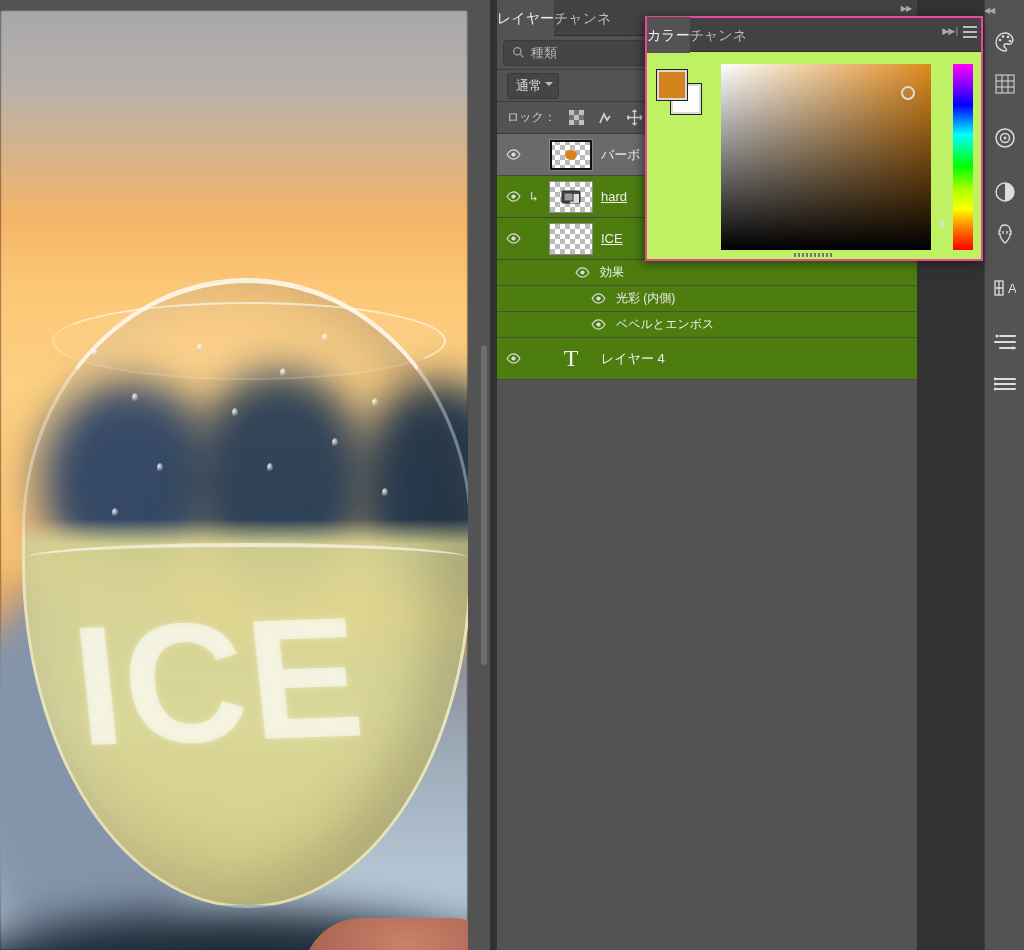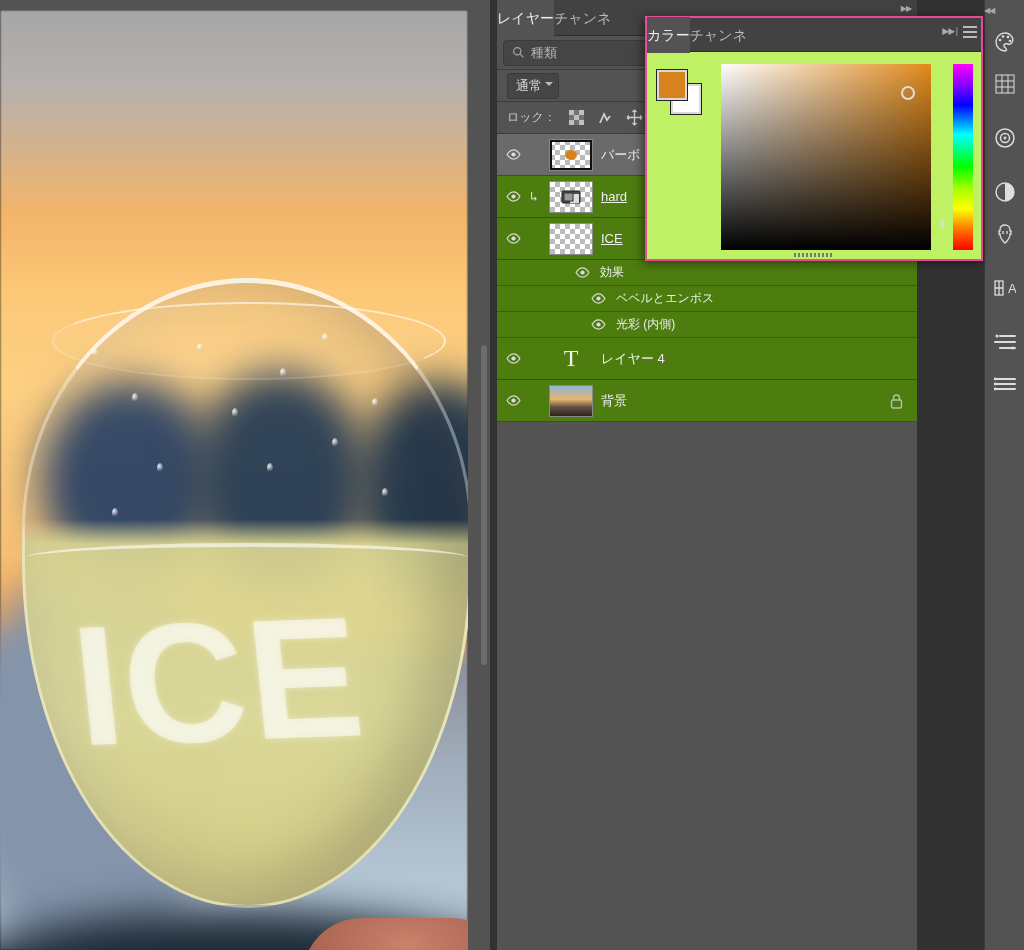--- a/index.html
+++ b/index.html
@@ -267,59 +267,42 @@
             <path d="M8 1C4 1 1 6 1 6s3 5 7 5 7-5 7-5-3-5-7-5z" fill="none" stroke="#ddd" stroke-width="1.3"></path>
             <circle cx="8" cy="6" r="2.3" fill="#ddd"></circle>
           </svg>
         <span>効果</span>
       </div>
       <div class="sub" style="padding-left:94px">
         <svg class="eye" viewBox="0 0 16 12" width="15" height="11">
             <path d="M8 1C4 1 1 6 1 6s3 5 7 5 7-5 7-5-3-5-7-5z" fill="none" stroke="#ddd" stroke-width="1.3"></path>
             <circle cx="8" cy="6" r="2.3" fill="#ddd"></circle>
           </svg>
-        <span>ベベルとエンボス</span>
+        <span>光彩 (内側)</span>
       </div>
       <div class="sub" style="padding-left:94px">
         <svg class="eye" viewBox="0 0 16 12" width="15" height="11">
             <path d="M8 1C4 1 1 6 1 6s3 5 7 5 7-5 7-5-3-5-7-5z" fill="none" stroke="#ddd" stroke-width="1.3"></path>
             <circle cx="8" cy="6" r="2.3" fill="#ddd"></circle>
           </svg>
-        <span>光彩 (内側)</span>
+        <span>ベベルとエンボス</span>
       </div>
 
       <div class="layer">
         <span class="vis">
           <svg class="eye" viewBox="0 0 16 12">
               <path d="M8 1C4 1 1 6 1 6s3 5 7 5 7-5 7-5-3-5-7-5z" fill="none" stroke="#ddd" stroke-width="1.3"></path>
               <circle cx="8" cy="6" r="2.3" fill="#ddd"></circle>
             </svg>
         </span>
         <span class="clip">&nbsp;</span>
         <div class="type-T">T</div>
         <span class="lname">レイヤー 4</span>
       </div>
 
-      <div class="layer">
-        <span class="vis">
-          <svg class="eye" viewBox="0 0 16 12">
-              <path d="M8 1C4 1 1 6 1 6s3 5 7 5 7-5 7-5-3-5-7-5z" fill="none" stroke="#ddd" stroke-width="1.3"></path>
-              <circle cx="8" cy="6" r="2.3" fill="#ddd"></circle>
-            </svg>
-        </span>
-        <span class="clip">&nbsp;</span>
-        <div class="thumb bg"></div>
-        <span class="lname">背景</span>
-        <span class="lock-ic">
-          <svg width="13" height="15" viewBox="0 0 13 15">
-              <rect x="1.5" y="6" width="10" height="8" rx="1.5" fill="none" stroke="#ccc" stroke-width="1.4"></rect>
-              <path d="M3.5 6V4a3 3 0 016 0v2" fill="none" stroke="#ccc" stroke-width="1.4"></path>
-            </svg>
-        </span>
-      </div>
 
     </div>
   </div>
 
   <div class="color-pop">
     <div class="cp-head">
       <div class="tab active">カラー</div>
       <div class="tab">チャンネ</div>
       <span class="expand" style="right:24px">▶▶&nbsp;|</span>
       <span class="expand">

